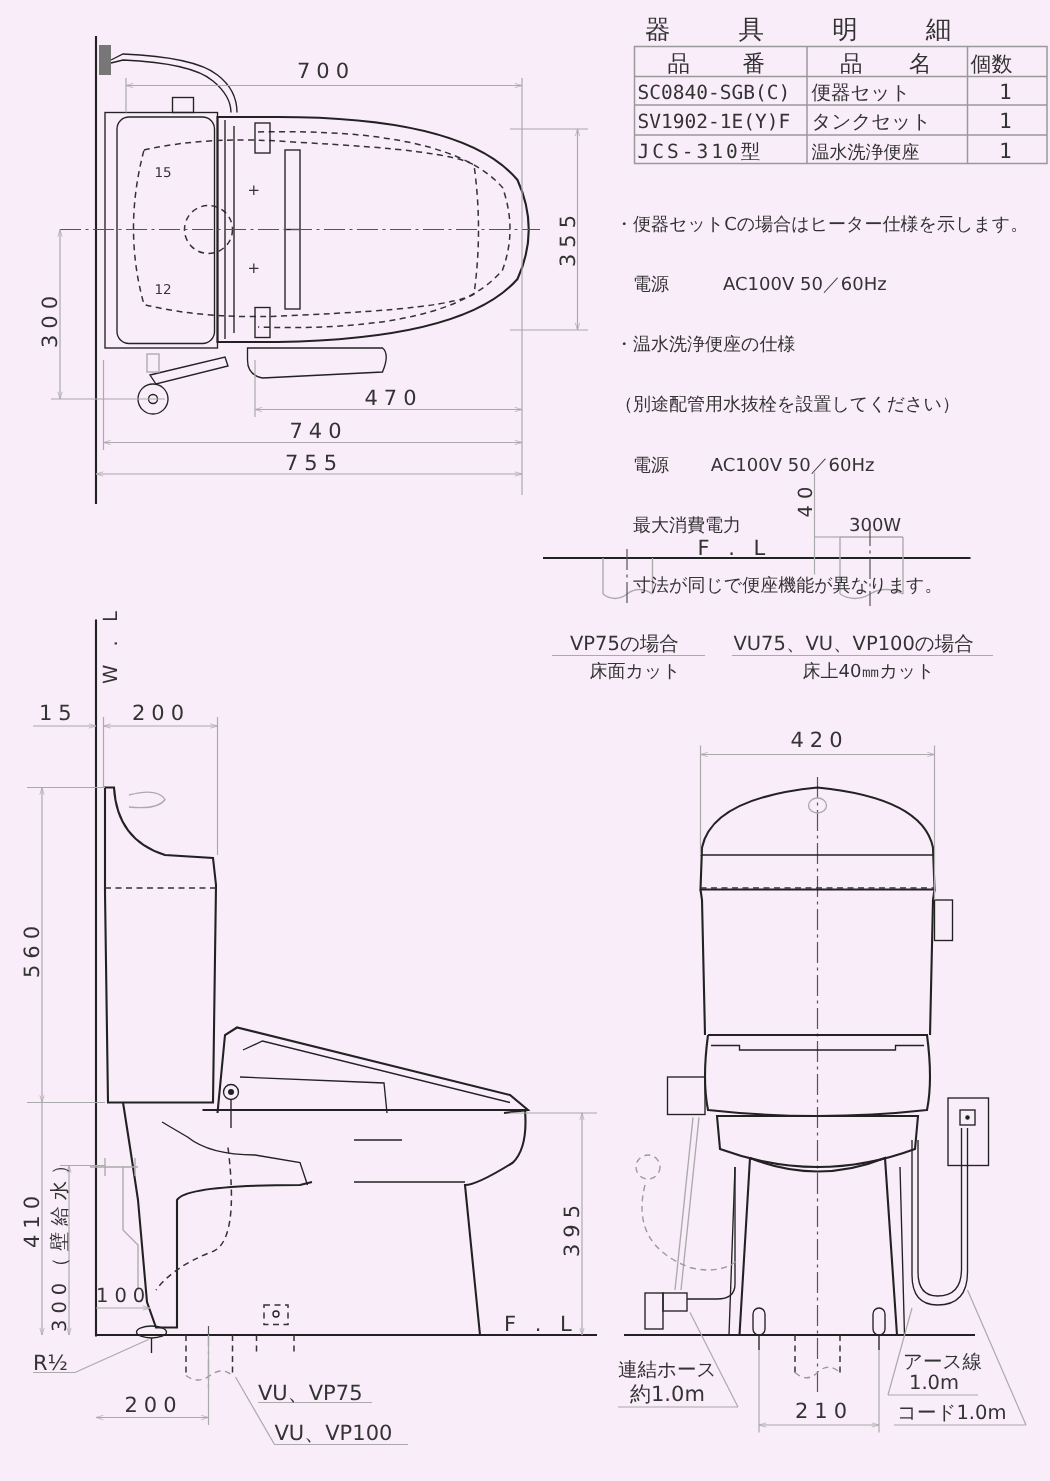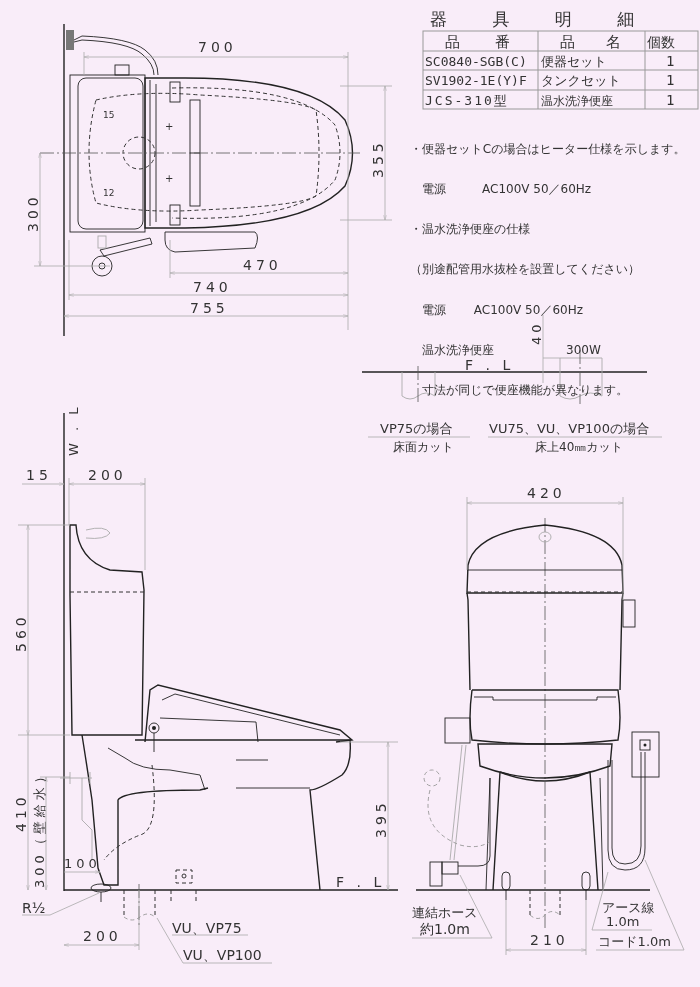--- a/index.html
+++ b/index.html
@@ -283,15 +283,15 @@
     <text class="jp" x="598" y="946" font-size="13">コード1.0m</text>
   </g>
 </svg>
 
 <div class="notes">
   <div>・便器セットCの場合はヒーター仕様を示します。</div>
   <div>　電源　　　AC100V 50／60Hz</div>
   <div>・温水洗浄便座の仕様</div>
   <div>（別途配管用水抜栓を設置してください）</div>
   <div>　電源　　 AC100V 50／60Hz</div>
-  <div>　温水洗浄便座　　　　　　300W</div>
+  <div>　最大消費電力　　　　　　300W</div>
   <div>　寸法が同じで便座機能が異なります。</div>
 </div>
 
 </body></html>

